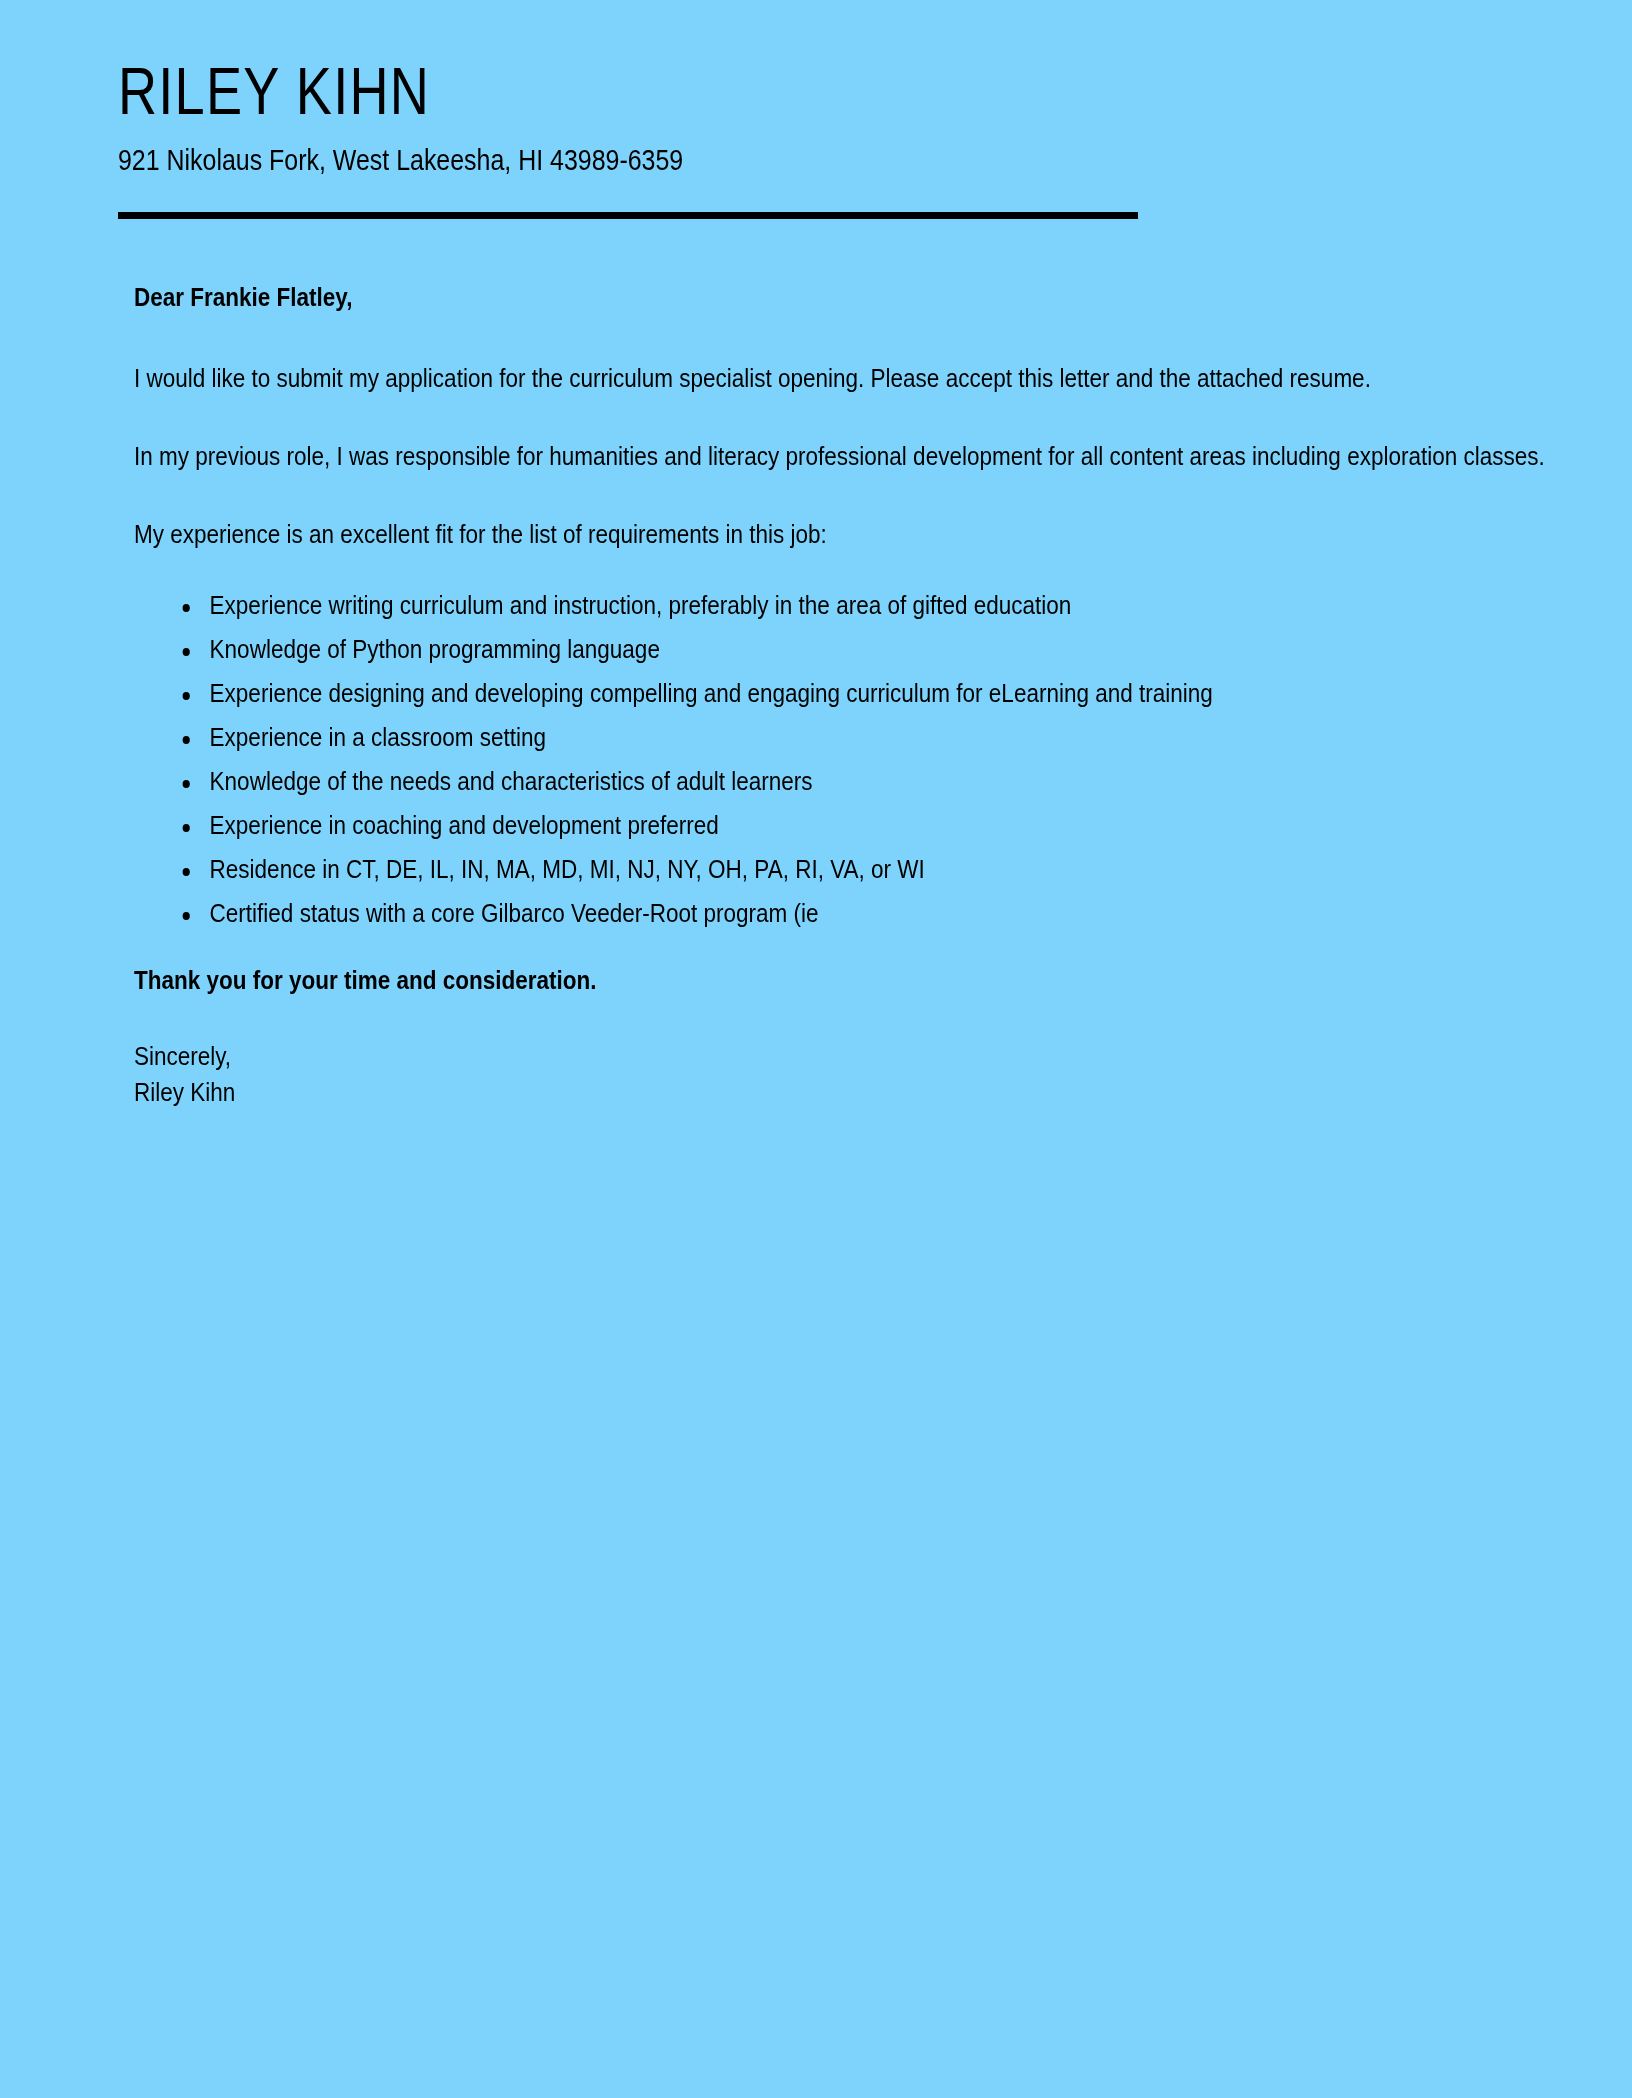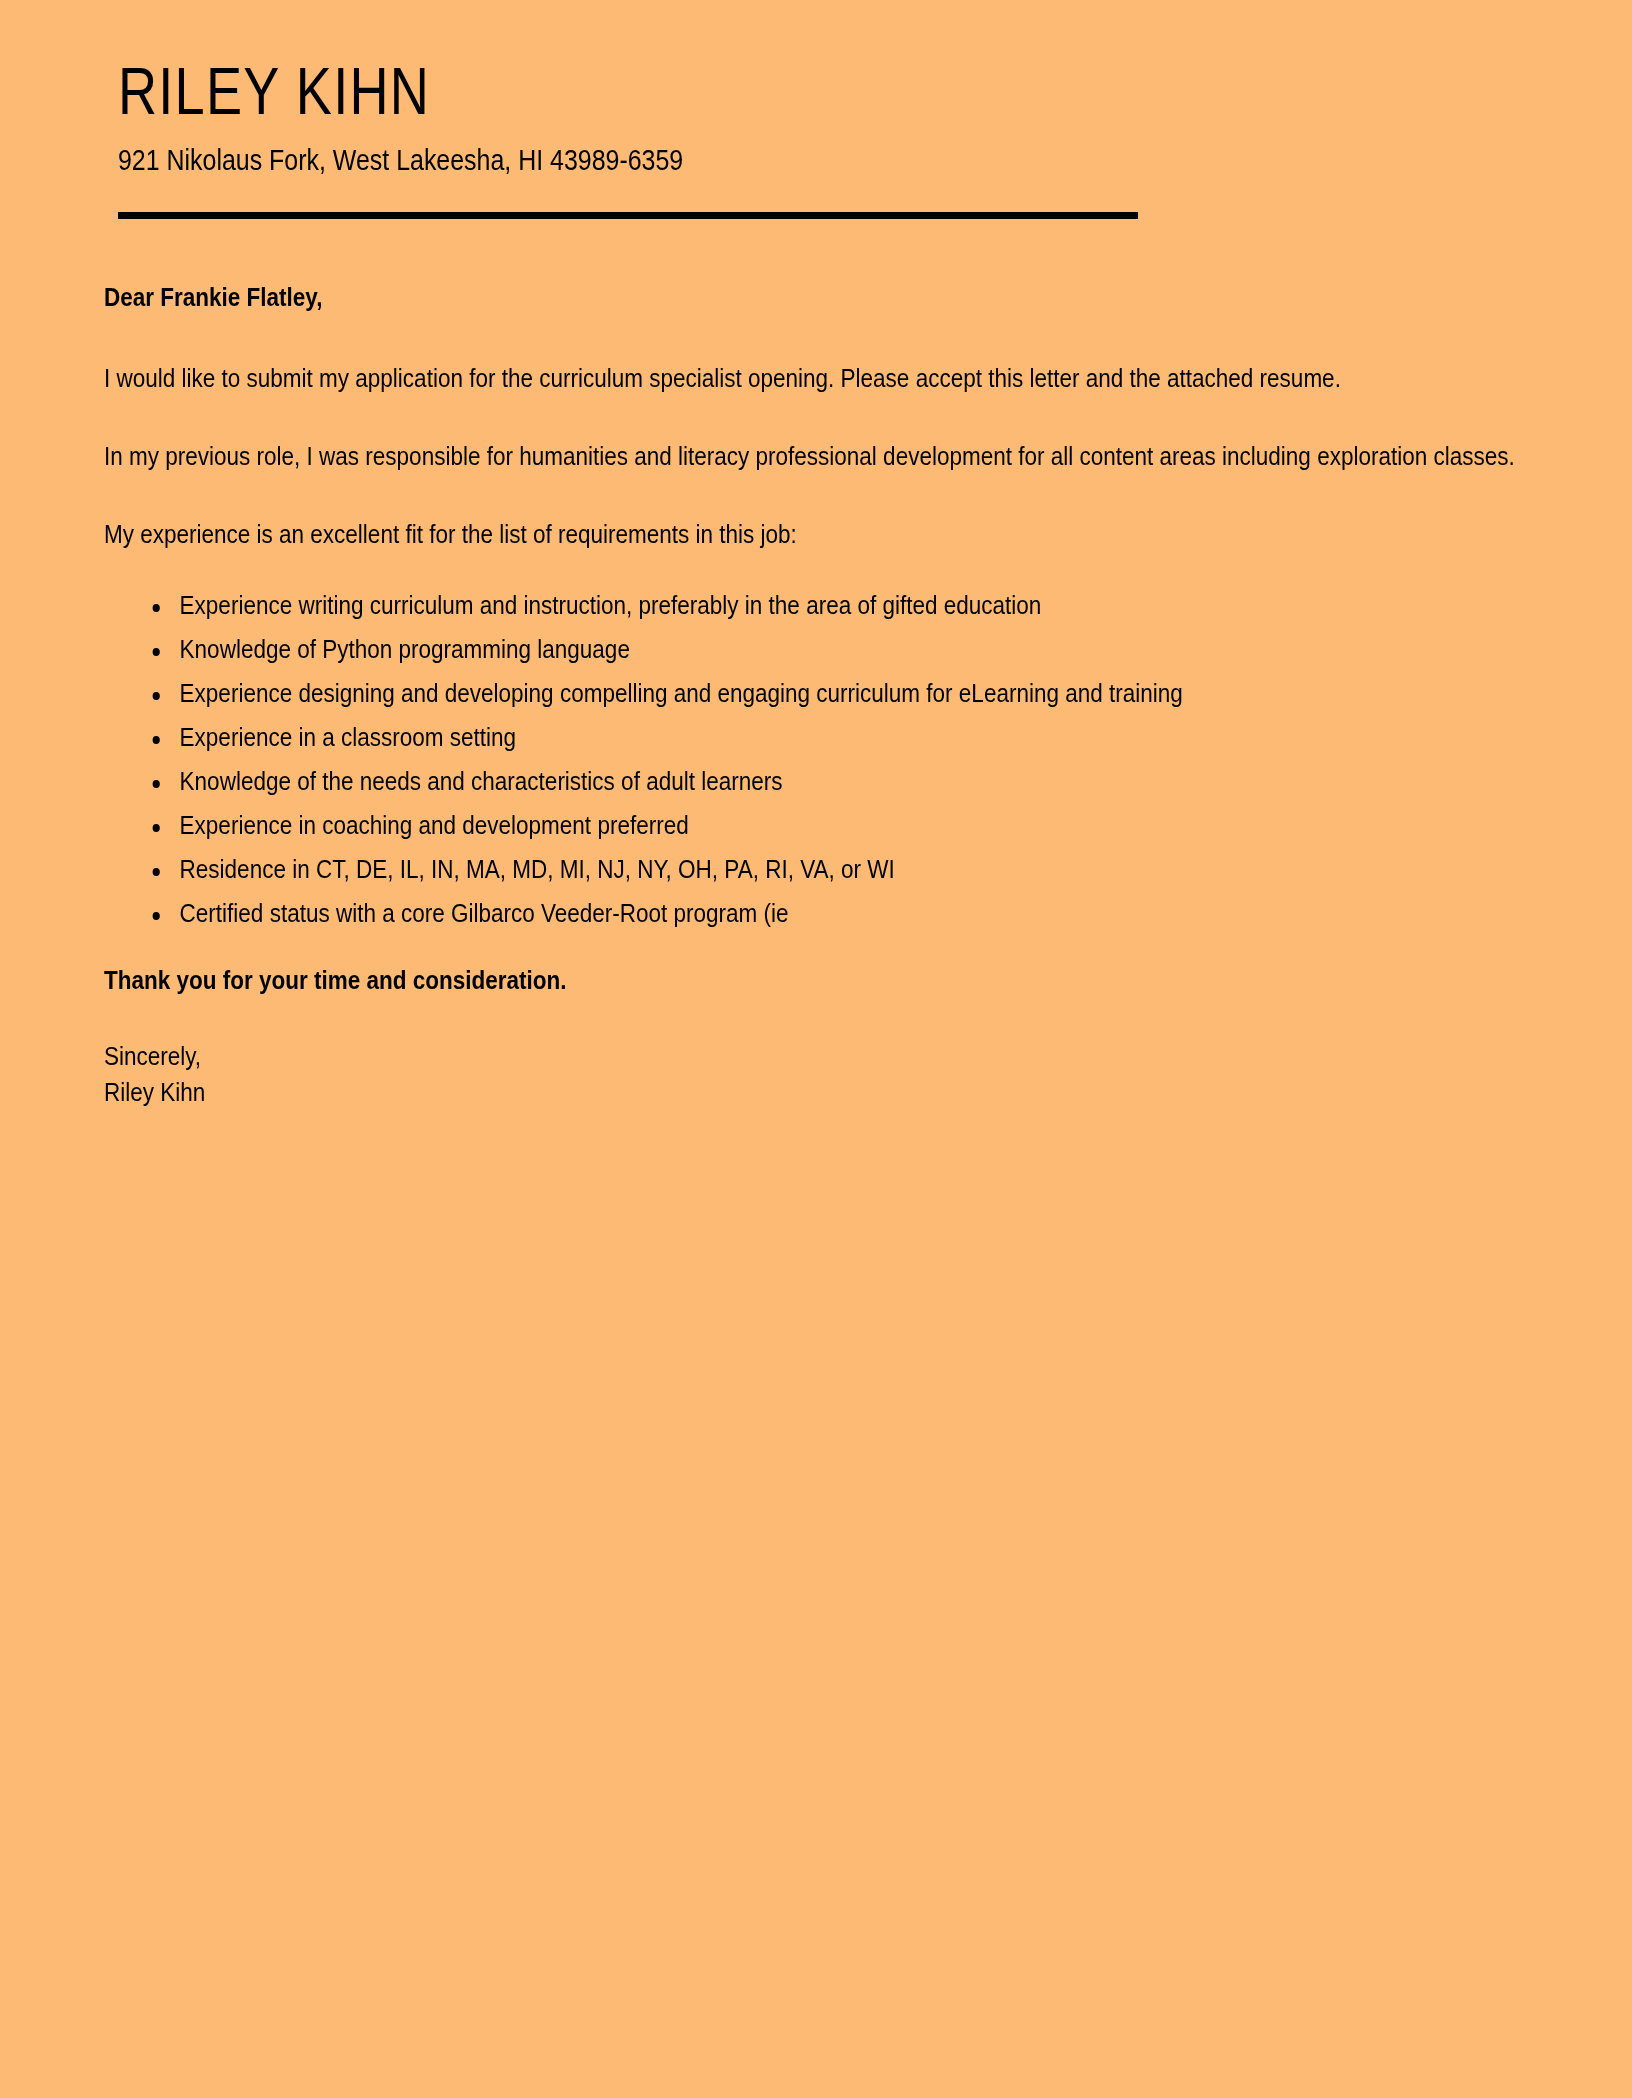--- a/index.html
+++ b/index.html
@@ -12,21 +12,21 @@
     height: 2098px;
     font-family: "Liberation Sans", sans-serif;
     color: #000000;
     -webkit-font-smoothing: antialiased;
   }
 
   .page {
     position: relative;
     width: 1632px;
     height: 2098px;
-    background: #fdba74;
+    background: #7dd3fc;
     box-sizing: border-box;
   }
 
   
   .letter-header {
     padding: 58px 0 0 118px;
   }
 
   .applicant-name {
     font-family: "Liberation Sans", sans-serif;
@@ -54,20 +54,21 @@
   .header-rule {
     margin: 34px 0 0 0;
     height: 7px;
     width: 1020px;
     background: #000000;
   }
 
   
   .letter-body {
     padding: 62px 69px 0 104px;
+    margin-left: 30px;
   }
 
   .salutation {
     font-size: 25px;
     font-weight: 700;
     line-height: 1.35;
     margin: 0 0 44px 0;
     transform: scaleX(0.9);
     transform-origin: left center;
   }

